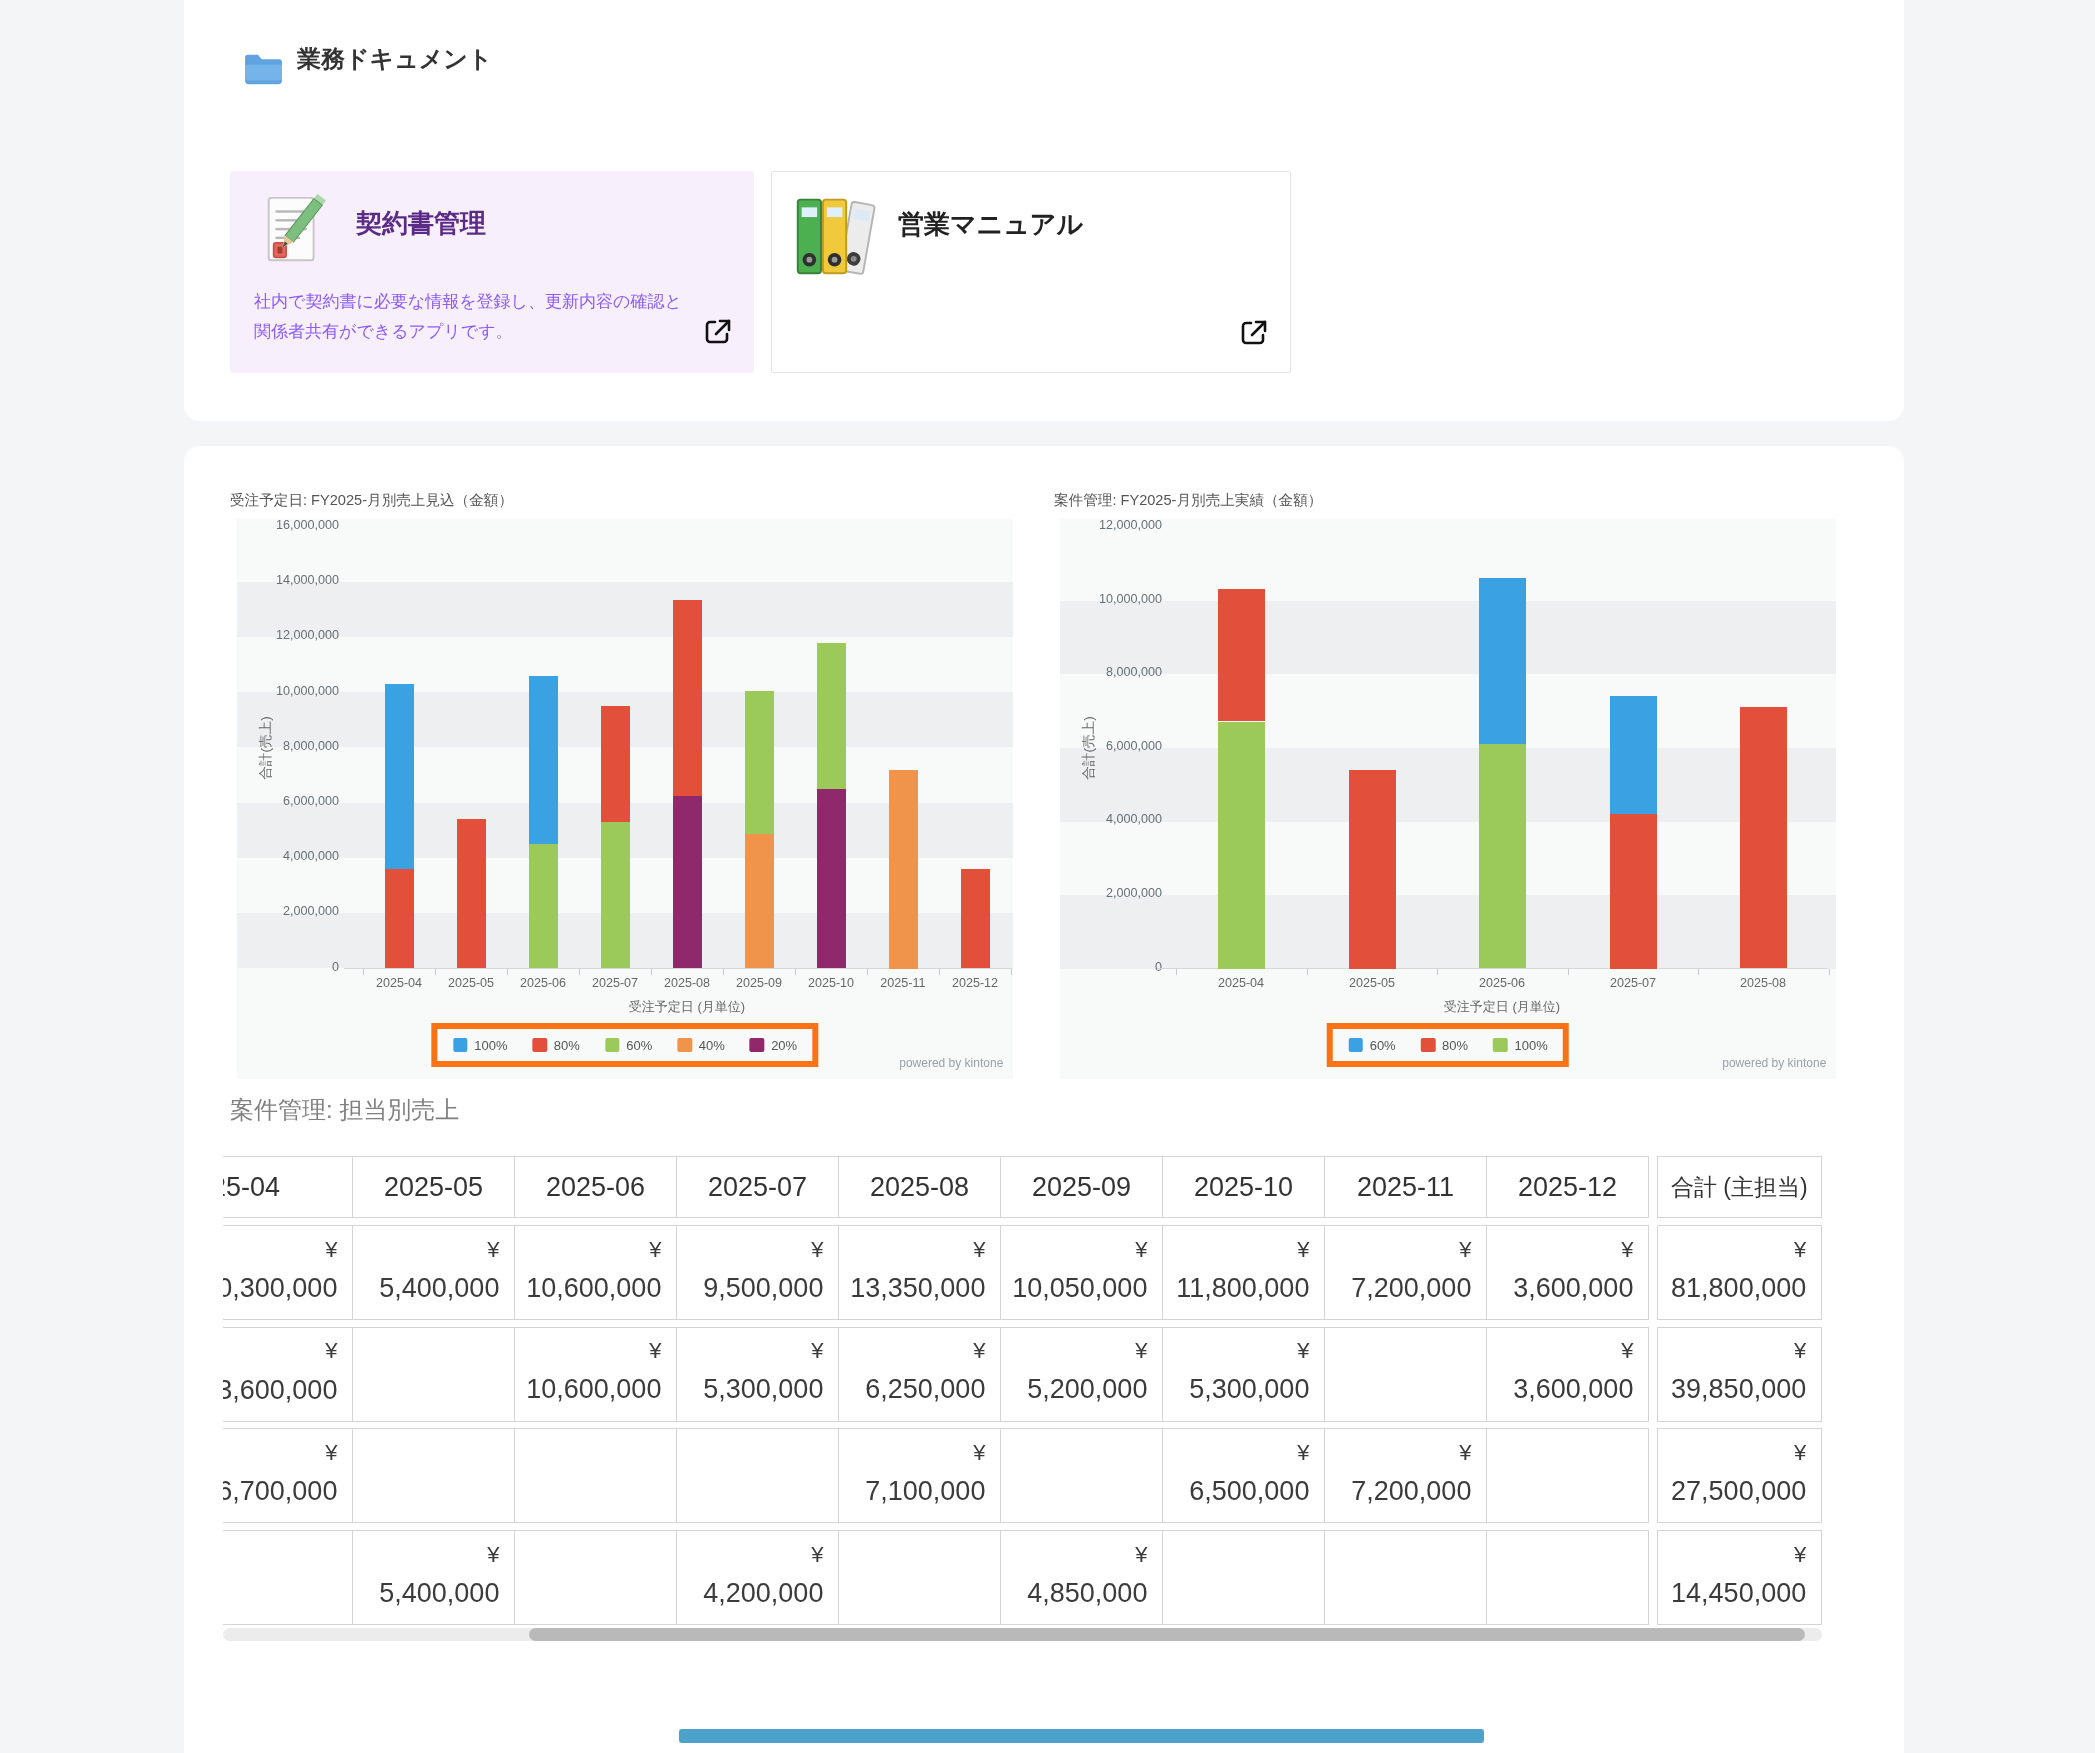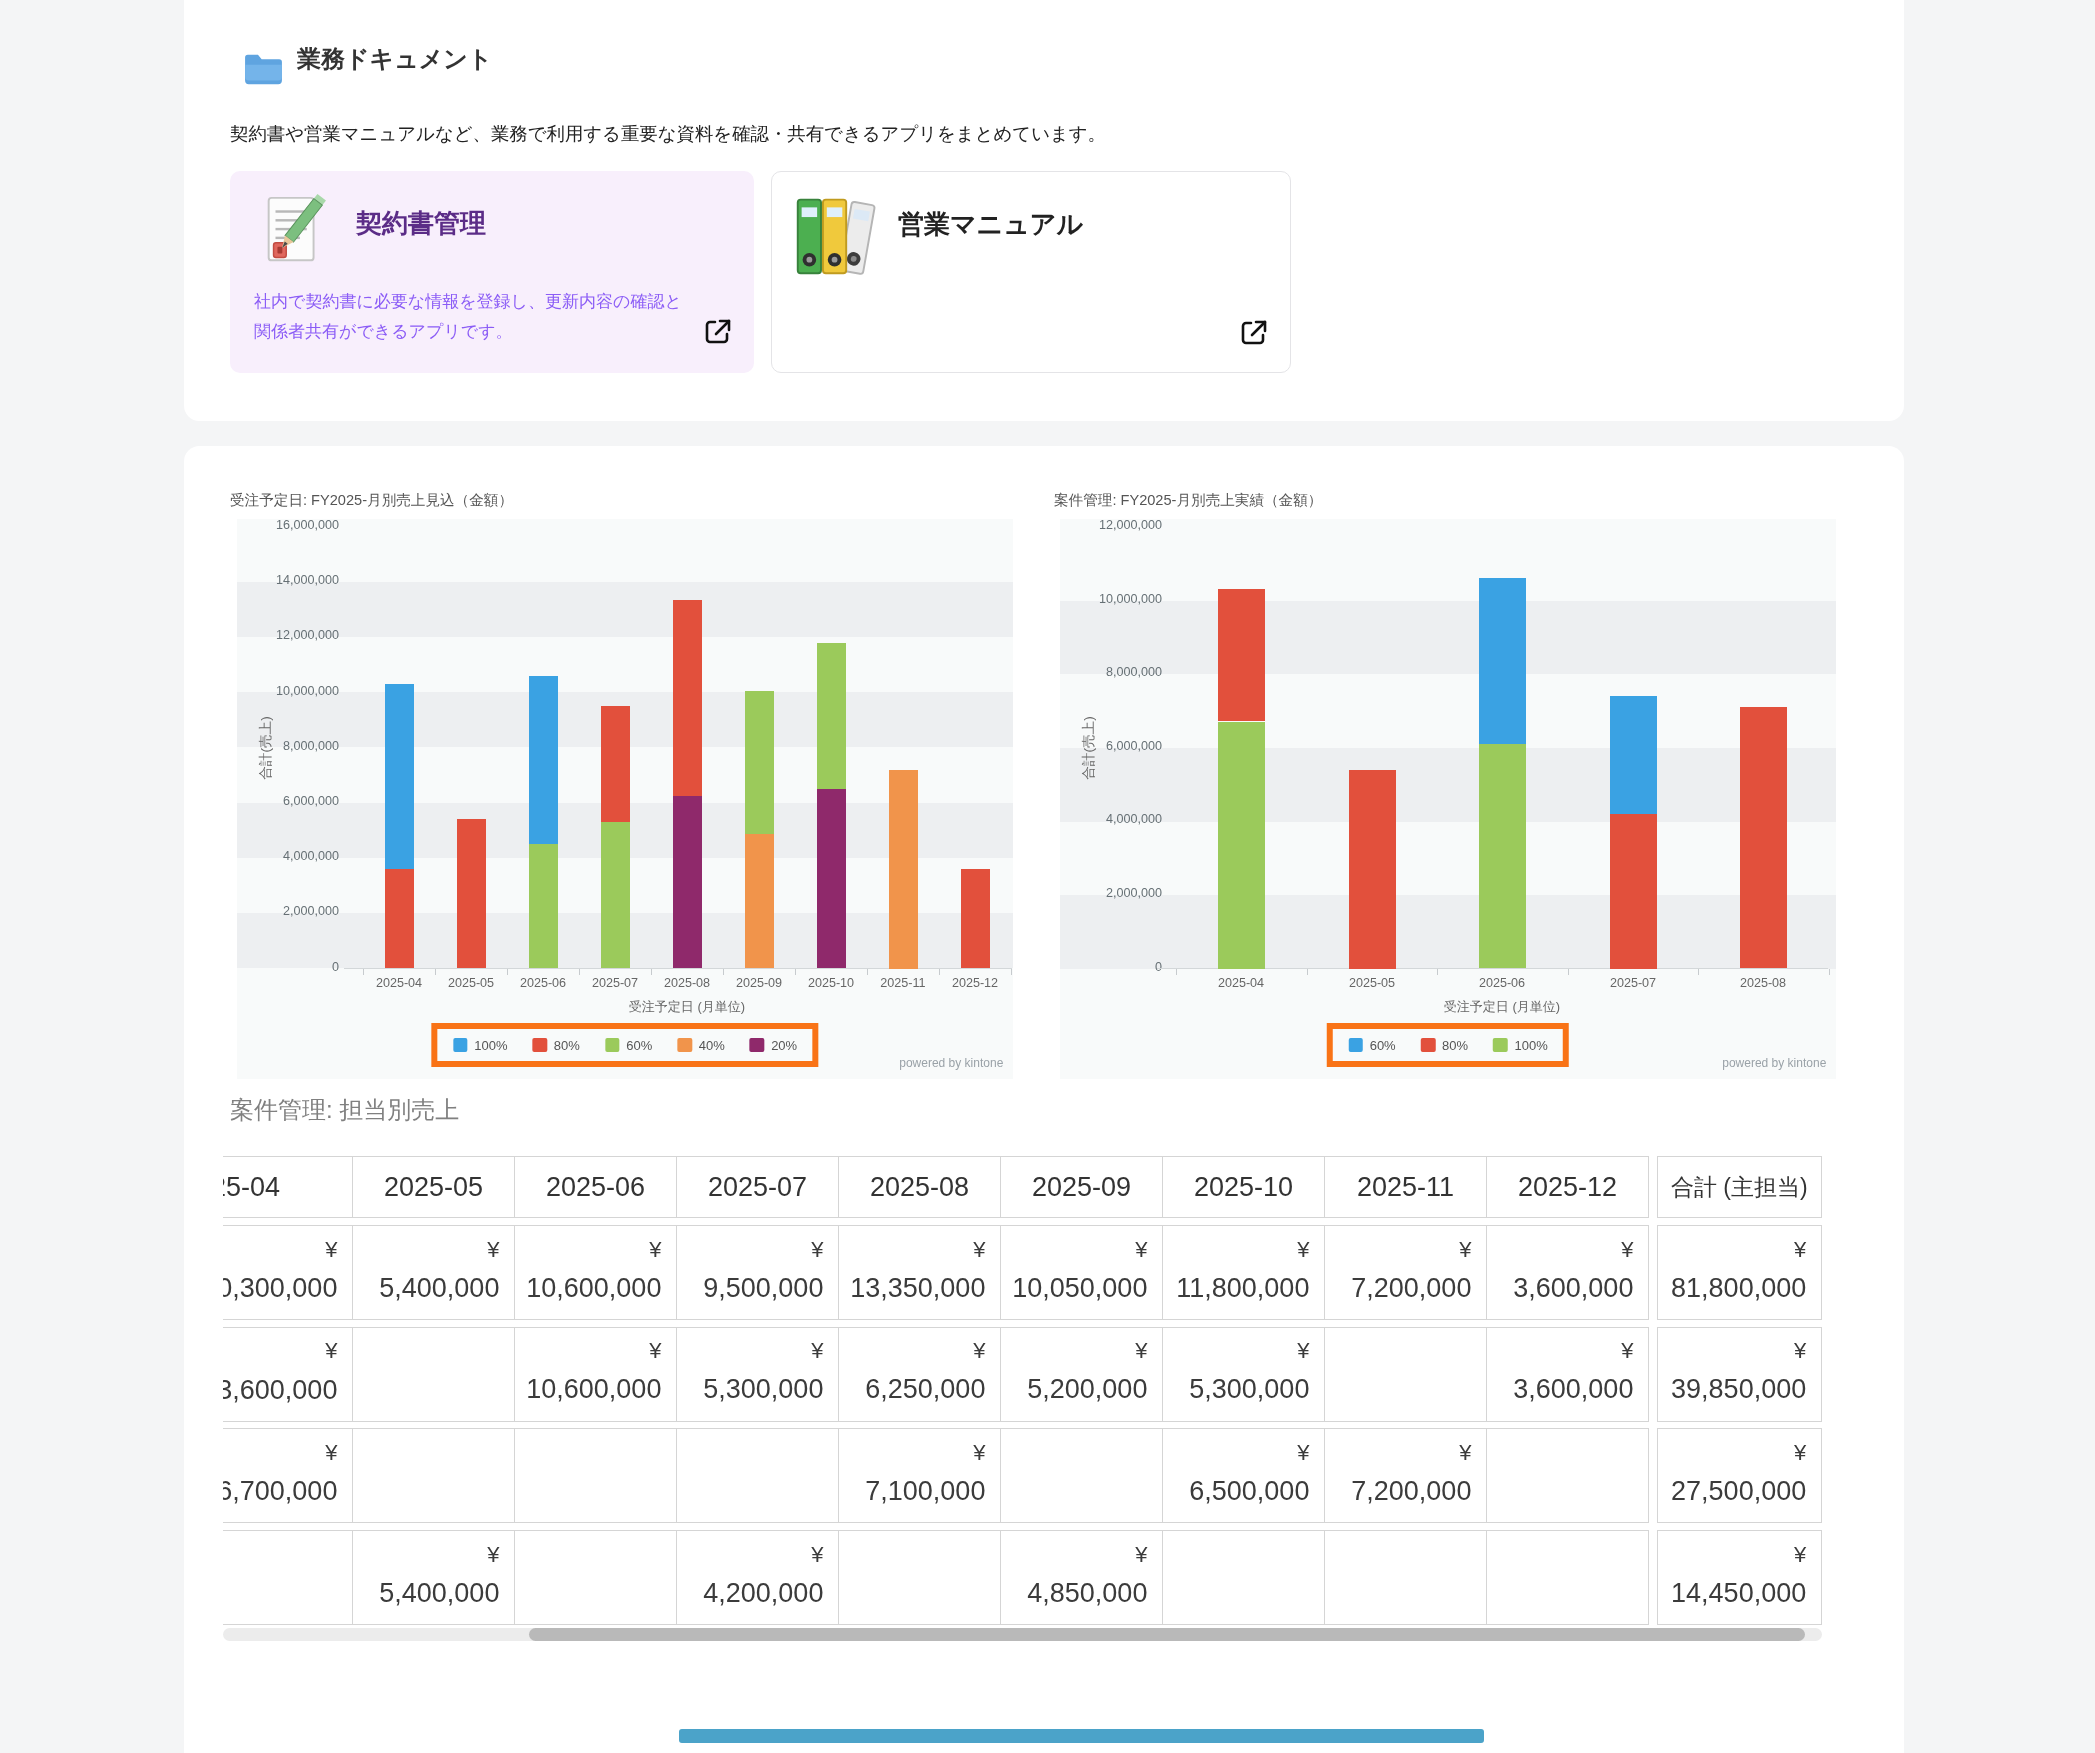--- a/index.html
+++ b/index.html
@@ -13,21 +13,21 @@
   .card { position:absolute; background:#fff; border-radius:15.5px; }
   #top-line { position:absolute; left:245px; top:0; width:510px; height:1.9px; background:#dbdbdb; }
   #card1 { left:184px; top:-25px; width:1720px; height:446px; }
   #card2 { left:184px; top:446px; width:1720px; height:1359px; }
 
   
   #folder-ic { position:absolute; left:58px; top:76px; width:43px; height:35px; }
   #sec-title { position:absolute; left:113px; top:68px; font-size:24px; font-weight:bold; color:#333; }
   #sec-desc  { position:absolute; left:46px; top:146px; font-size:18.4px; color:#222; }
 
-  .app-card { position:absolute; top:196px; height:202px; border-radius:10px; }
+  .app-card { position:absolute; top:196px; height:202px; border-radius:2px; }
   #appA { left:46px;  width:524px; background:#f8effc; }
   #appB { left:587px; width:520px; background:#fff; border:1px solid #e4e4e7; }
   .app-icon { position:absolute; display:block; }
   #appA .app-icon { left:25px; top:21.3px; width:82px; height:82px; }
   #appB .app-icon { left:17.5px; top:15.5px; width:93px; height:93px; }
   .app-title { position:absolute; left:126px; top:35px; font-size:26px; font-weight:bold; }
   #appA .app-title { color:#5b2c87; }
   #appB .app-title { color:#222; }
   .app-desc { position:absolute; left:24px; top:116px; width:437px; font-size:17px; line-height:30px; }
   #appA .app-desc { color:#8b5cf6; }
@@ -84,21 +84,20 @@
 <div id="top-line"></div>
 
 <section class="card" id="card1">
   <span id="folder-ic">
     <svg viewBox="0 0 46 38" width="43" height="35">
       <path d="M3 7 a3 3 0 0 1 3-3 h11 l4 5 h19 a3 3 0 0 1 3 3 v20 a4 4 0 0 1-4 4 H7 a4 4 0 0 1-4-4 z" fill="#5fa4e0"></path>
       <path d="M3 15 h40 v13 a4 4 0 0 1-4 4 H7 a4 4 0 0 1-4-4 z" fill="#74b4ea"></path>
     </svg>
   </span>
   <h2 id="sec-title">業務ドキュメント</h2>
-  <p id="sec-desc">契約書や営業マニュアルなど、業務で利用する重要な資料を確認・共有できるアプリをまとめています。</p>
 
   <div class="app-card" id="appA">
     <span class="app-icon">
       <svg viewBox="0 0 84 84" width="82" height="82">
         <rect x="14" y="6" width="46" height="64" rx="3" fill="#fcfcfc" stroke="#c6c6c6" stroke-width="2"></rect>
         <line x1="21" y1="20" x2="53" y2="20" stroke="#b8b8b8" stroke-width="2.5"></line>
         <line x1="21" y1="29" x2="53" y2="29" stroke="#b8b8b8" stroke-width="2.5"></line>
         <line x1="21" y1="38" x2="53" y2="38" stroke="#b8b8b8" stroke-width="2.5"></line>
         <line x1="21" y1="47" x2="46" y2="47" stroke="#b8b8b8" stroke-width="2.5"></line>
         <rect x="19" y="52" width="13" height="15" rx="2.5" fill="#e0675d" stroke="#c24c42" stroke-width="1.5"></rect>

